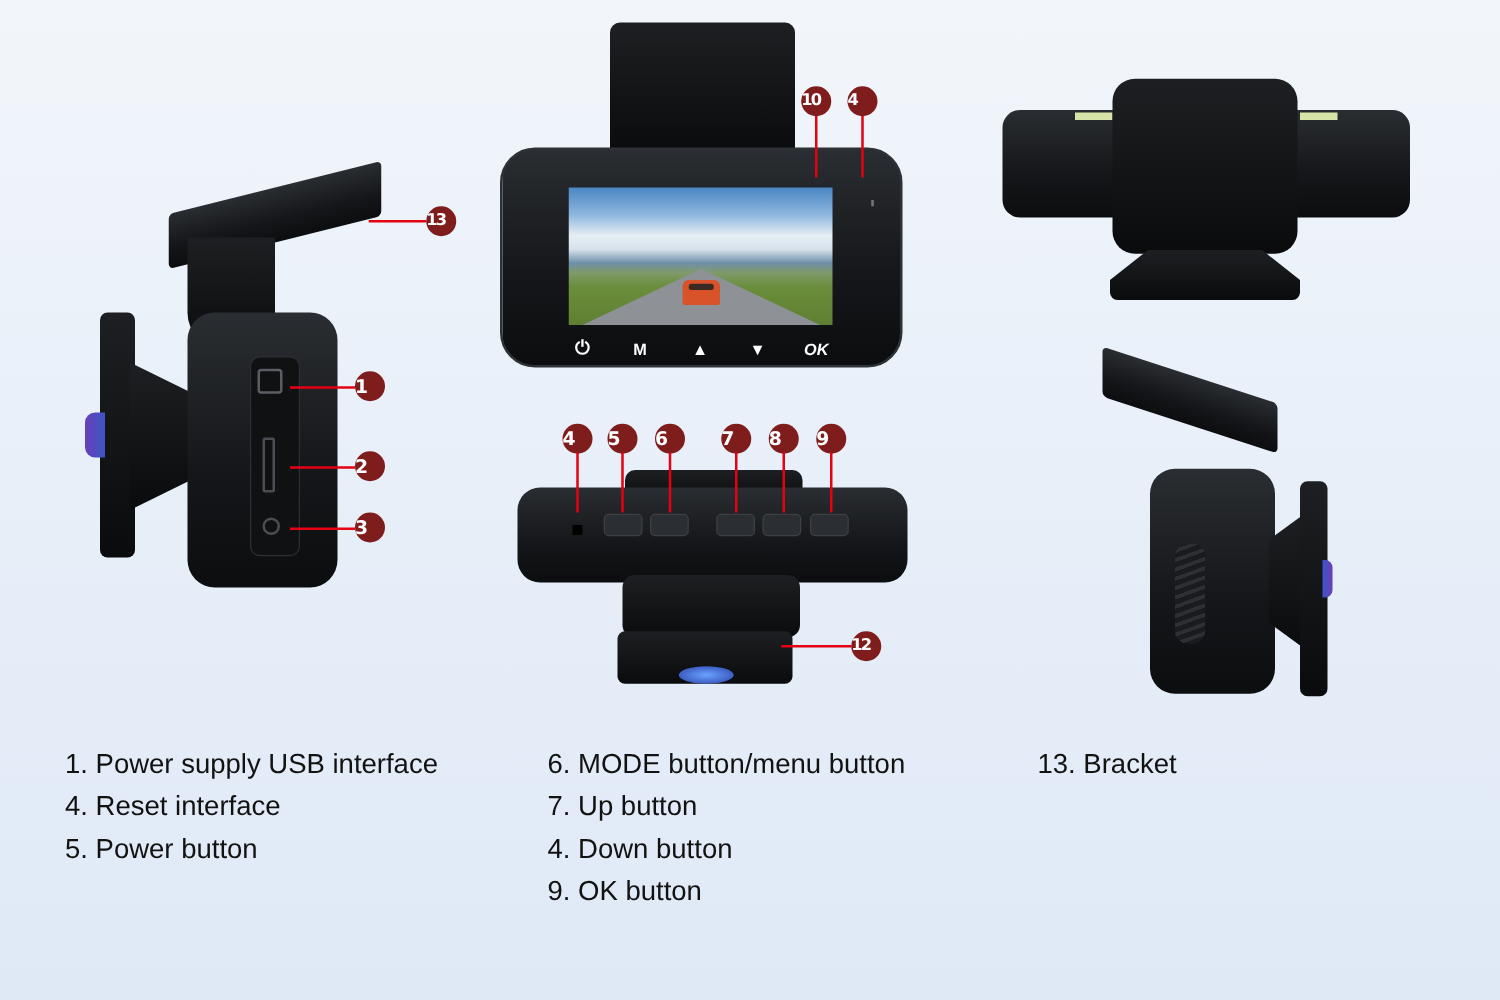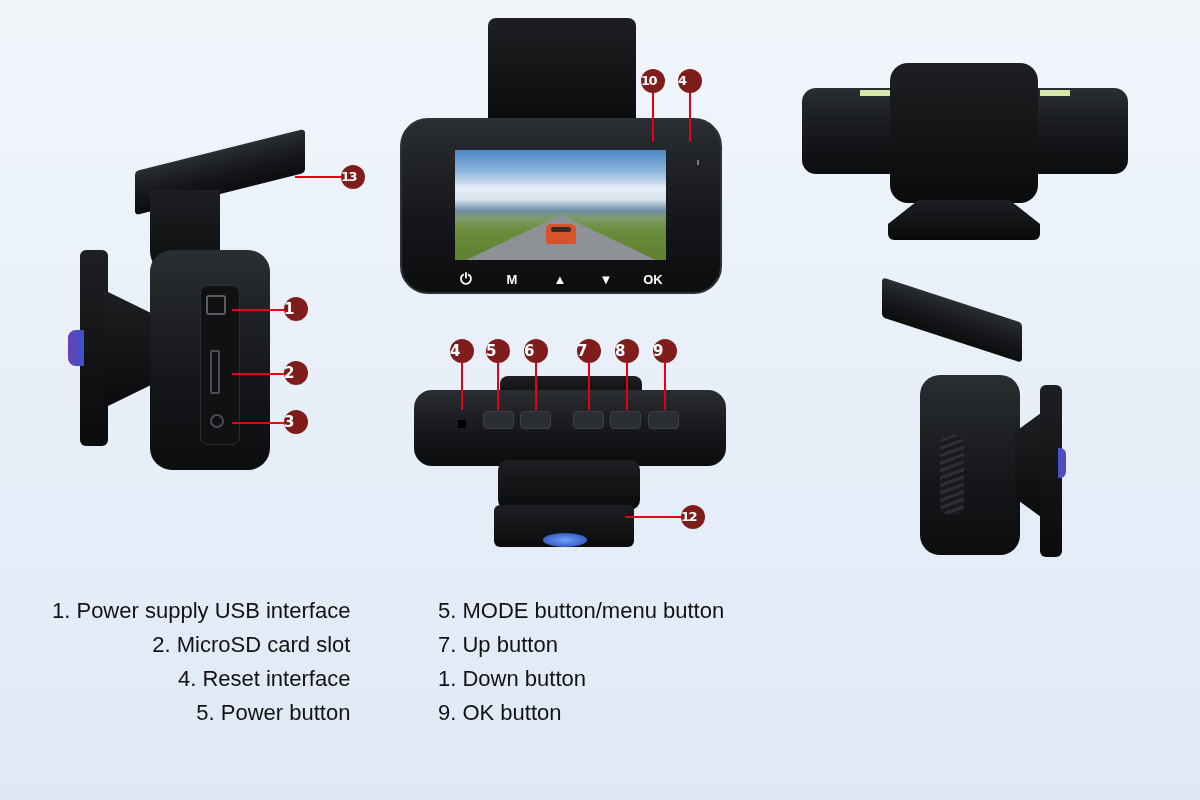--- a/index.html
+++ b/index.html
@@ -106,21 +106,21 @@
   <div class="screen">
     <div class="road"></div>
     <div class="car"></div>
   </div>
   <div class="abs" style="left:697px; top:160px; width:2px; height:5px; background:#777;"></div>
 
   <div class="btn-label" style="left:451px; top:270px; font-size:15px;">⏻</div>
   <div class="btn-label" style="left:497px; top:272px;">M</div>
   <div class="btn-label" style="left:545px; top:272px;">▲</div>
   <div class="btn-label" style="left:591px; top:272px;">▼</div>
-  <div class="btn-label" style="left:638px; top:272px;">OK</div>
+  <div class="btn-label" style="left:638px; top:272px;font-style:italic;">OK</div>
 
   <div class="line" style="left:652px; top:92px; width:2px; height:50px;"></div>
   <div class="badge two" style="left:641px; top:69px;">10</div>
   <div class="line" style="left:689px; top:92px; width:2px; height:50px;"></div>
   <div class="badge two" style="left:678px; top:69px;">4</div>
 </div>
 
 <div>
   <div class="abs darker" style="left:500px; top:376px; width:142px; height:24px; border-radius:8px 8px 0 0;"></div>
   <div class="abs dark" style="left:414px; top:390px; width:312px; height:76px; border-radius:18px;"></div>
@@ -161,26 +161,26 @@
 
 <div>
   <div class="abs dark" style="left:882px; top:300px; width:140px; height:40px; transform:skewY(18deg); border-radius:4px;"></div>
   <div class="abs dark" style="left:920px; top:375px; width:100px; height:180px; border-radius:20px;"></div>
   <div class="abs" style="left:940px; top:435px; width:24px; height:80px; background:repeating-linear-gradient(160deg,#1a1b1e 0 4px,#2c2f34 4px 7px); border-radius:10px;"></div>
   <div class="abs darker" style="left:1015px; top:410px; width:30px; height:110px; clip-path:polygon(0 20%,100% 0,100% 100%,0 80%);"></div>
   <div class="abs darker" style="left:1040px; top:385px; width:22px; height:172px; border-radius:6px;"></div>
   <div class="abs" style="left:1058px; top:448px; width:8px; height:30px; background:linear-gradient(90deg,#3b56c9,#6a3fb5); border-radius:0 6px 6px 0;"></div>
 </div>
 
-<div class="legend" style="left:52px; top:594px;text-align:right;">
+<div class="legend" style="left:52px; top:594px;">
   <div>1. Power supply USB interface</div>
-  <div>2. MicroSD card slot</div>
   <div>4. Reset interface</div>
   <div>5. Power button</div>
 </div>
 <div class="legend" style="left:438px; top:594px;">
-  <div>5. MODE button/menu button</div>
+  <div>6. MODE button/menu button</div>
   <div>7. Up button</div>
-  <div>1. Down button</div>
+  <div>4. Down button</div>
   <div>9. OK button</div>
 </div>
 <div class="legend" style="left:830px; top:594px;">
+  <div>13. Bracket</div>
 </div>
 
 </body></html>

